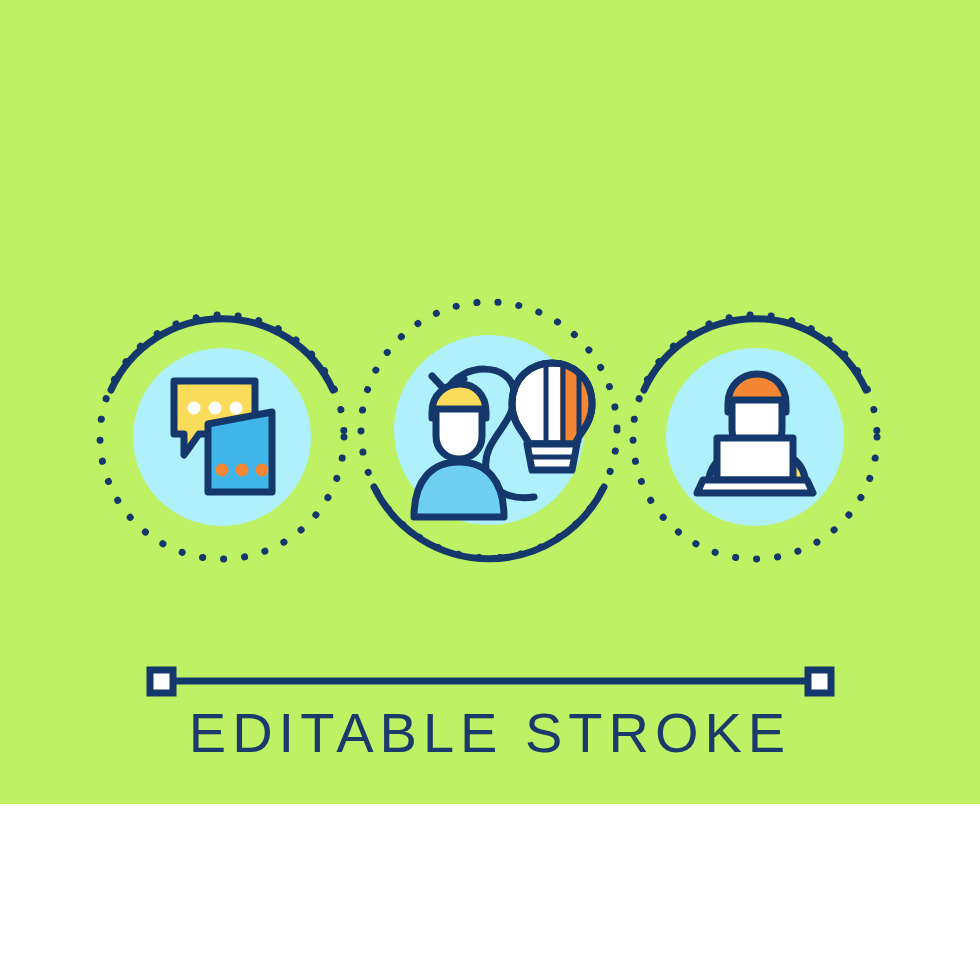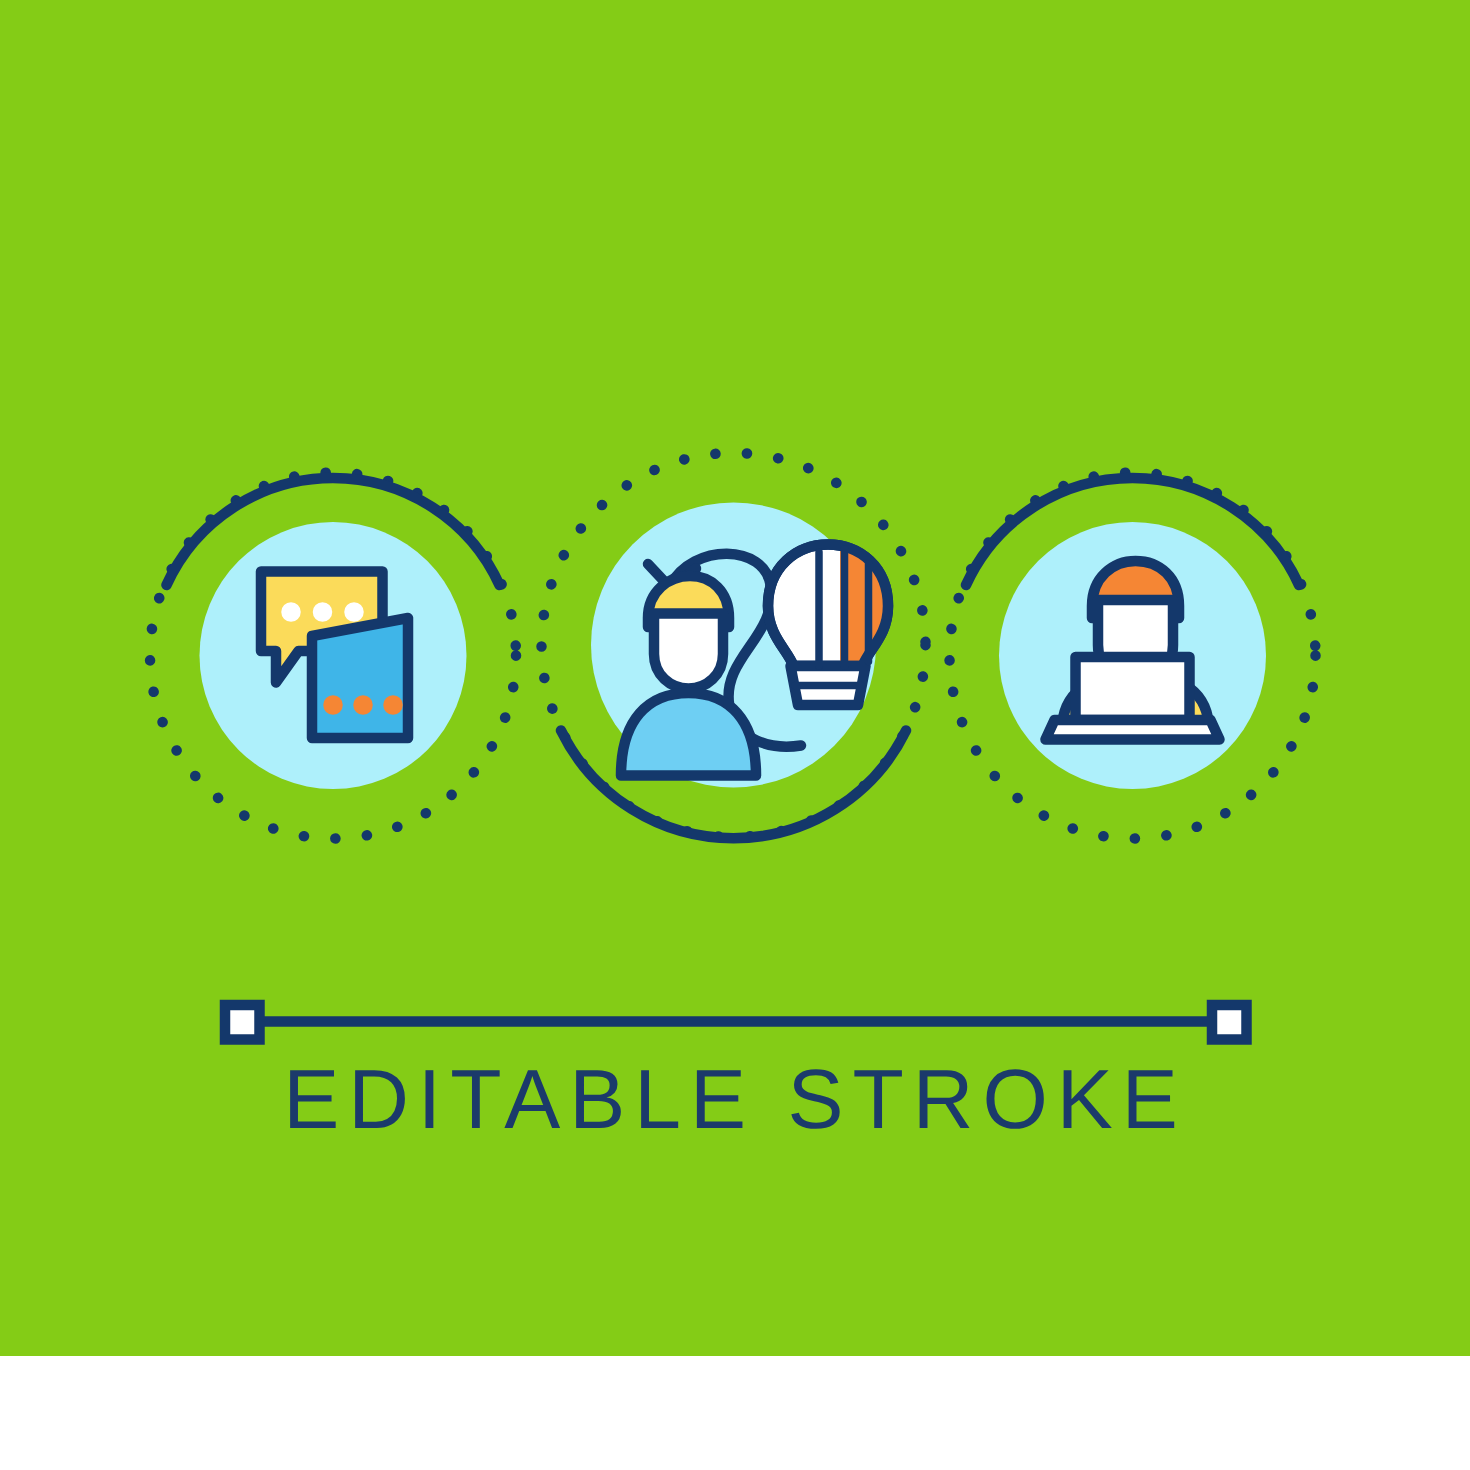--- a/index.html
+++ b/index.html
@@ -9,22 +9,22 @@
   }
   body {
     width: 980px;
     height: 980px;
     font-family: "Liberation Sans", sans-serif;
     overflow: hidden;
   }
   #stage {
     position: relative;
     width: 980px;
-    height: 904px;
-    background: #84cc16;
+    height: 804px;
+    background: #bef264;
     text-decoration: underline;
   }
   #icon-svg {
     position: absolute;
     left: 0;
     top: 0;
     width: 980px;
     height: 980px;
     display: block;
   }

